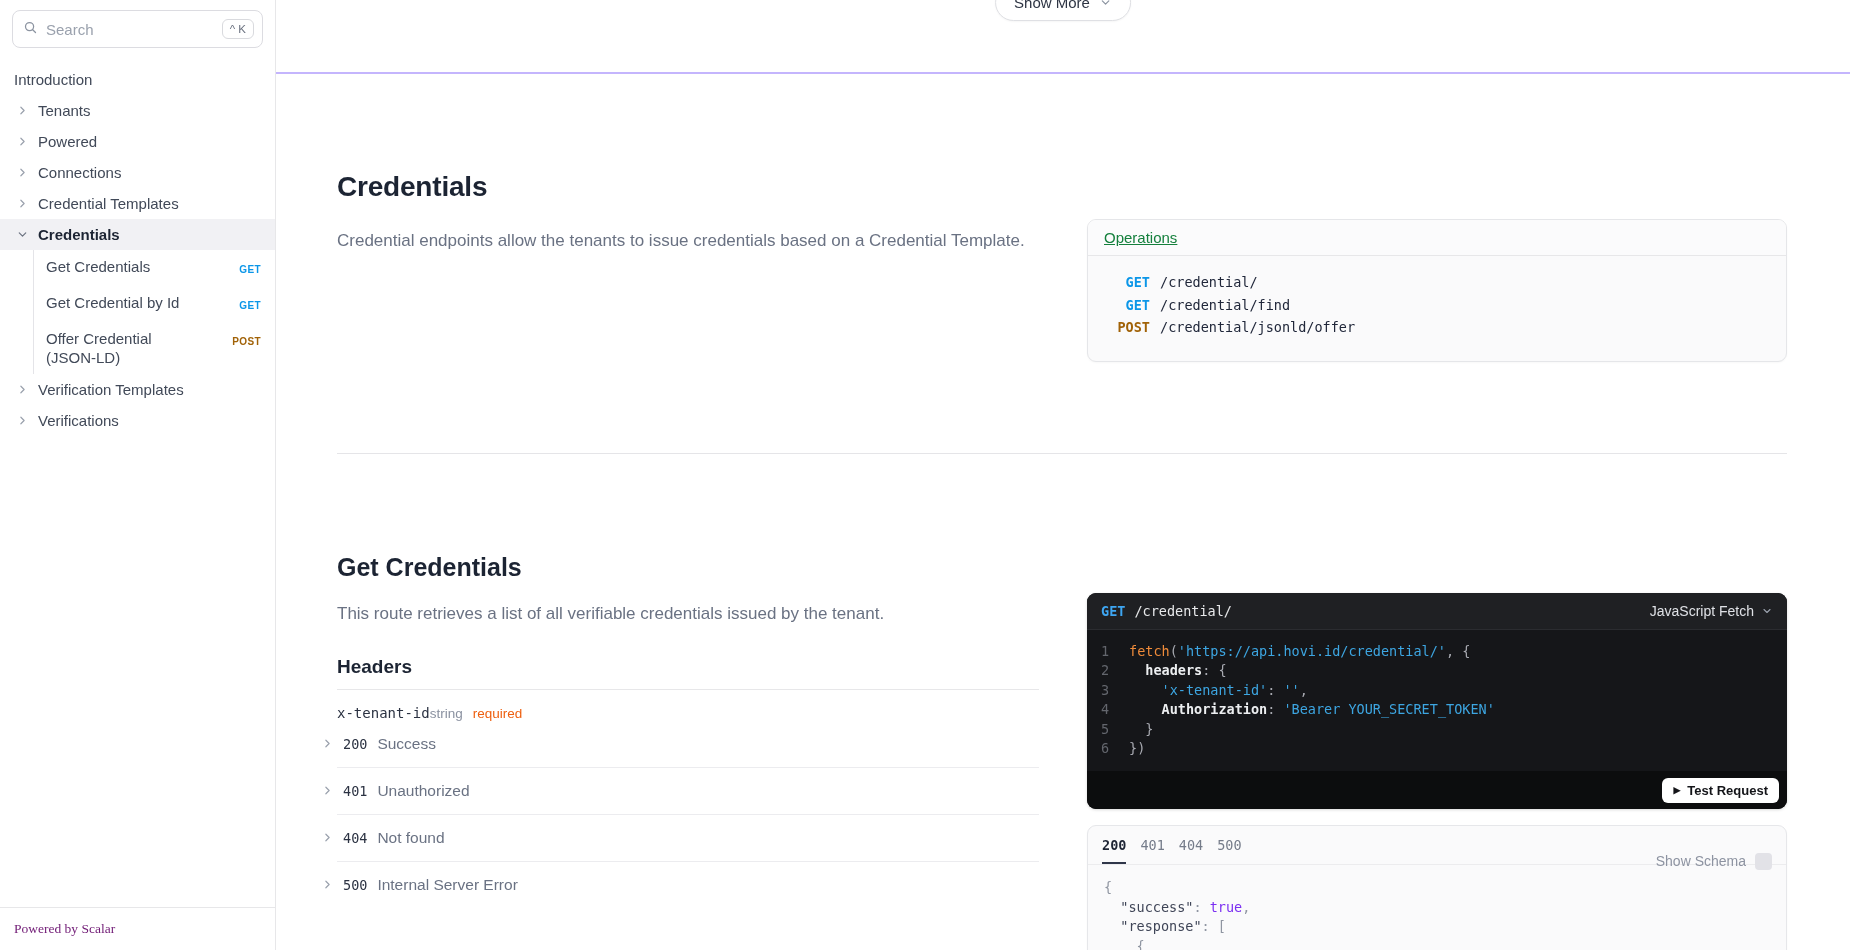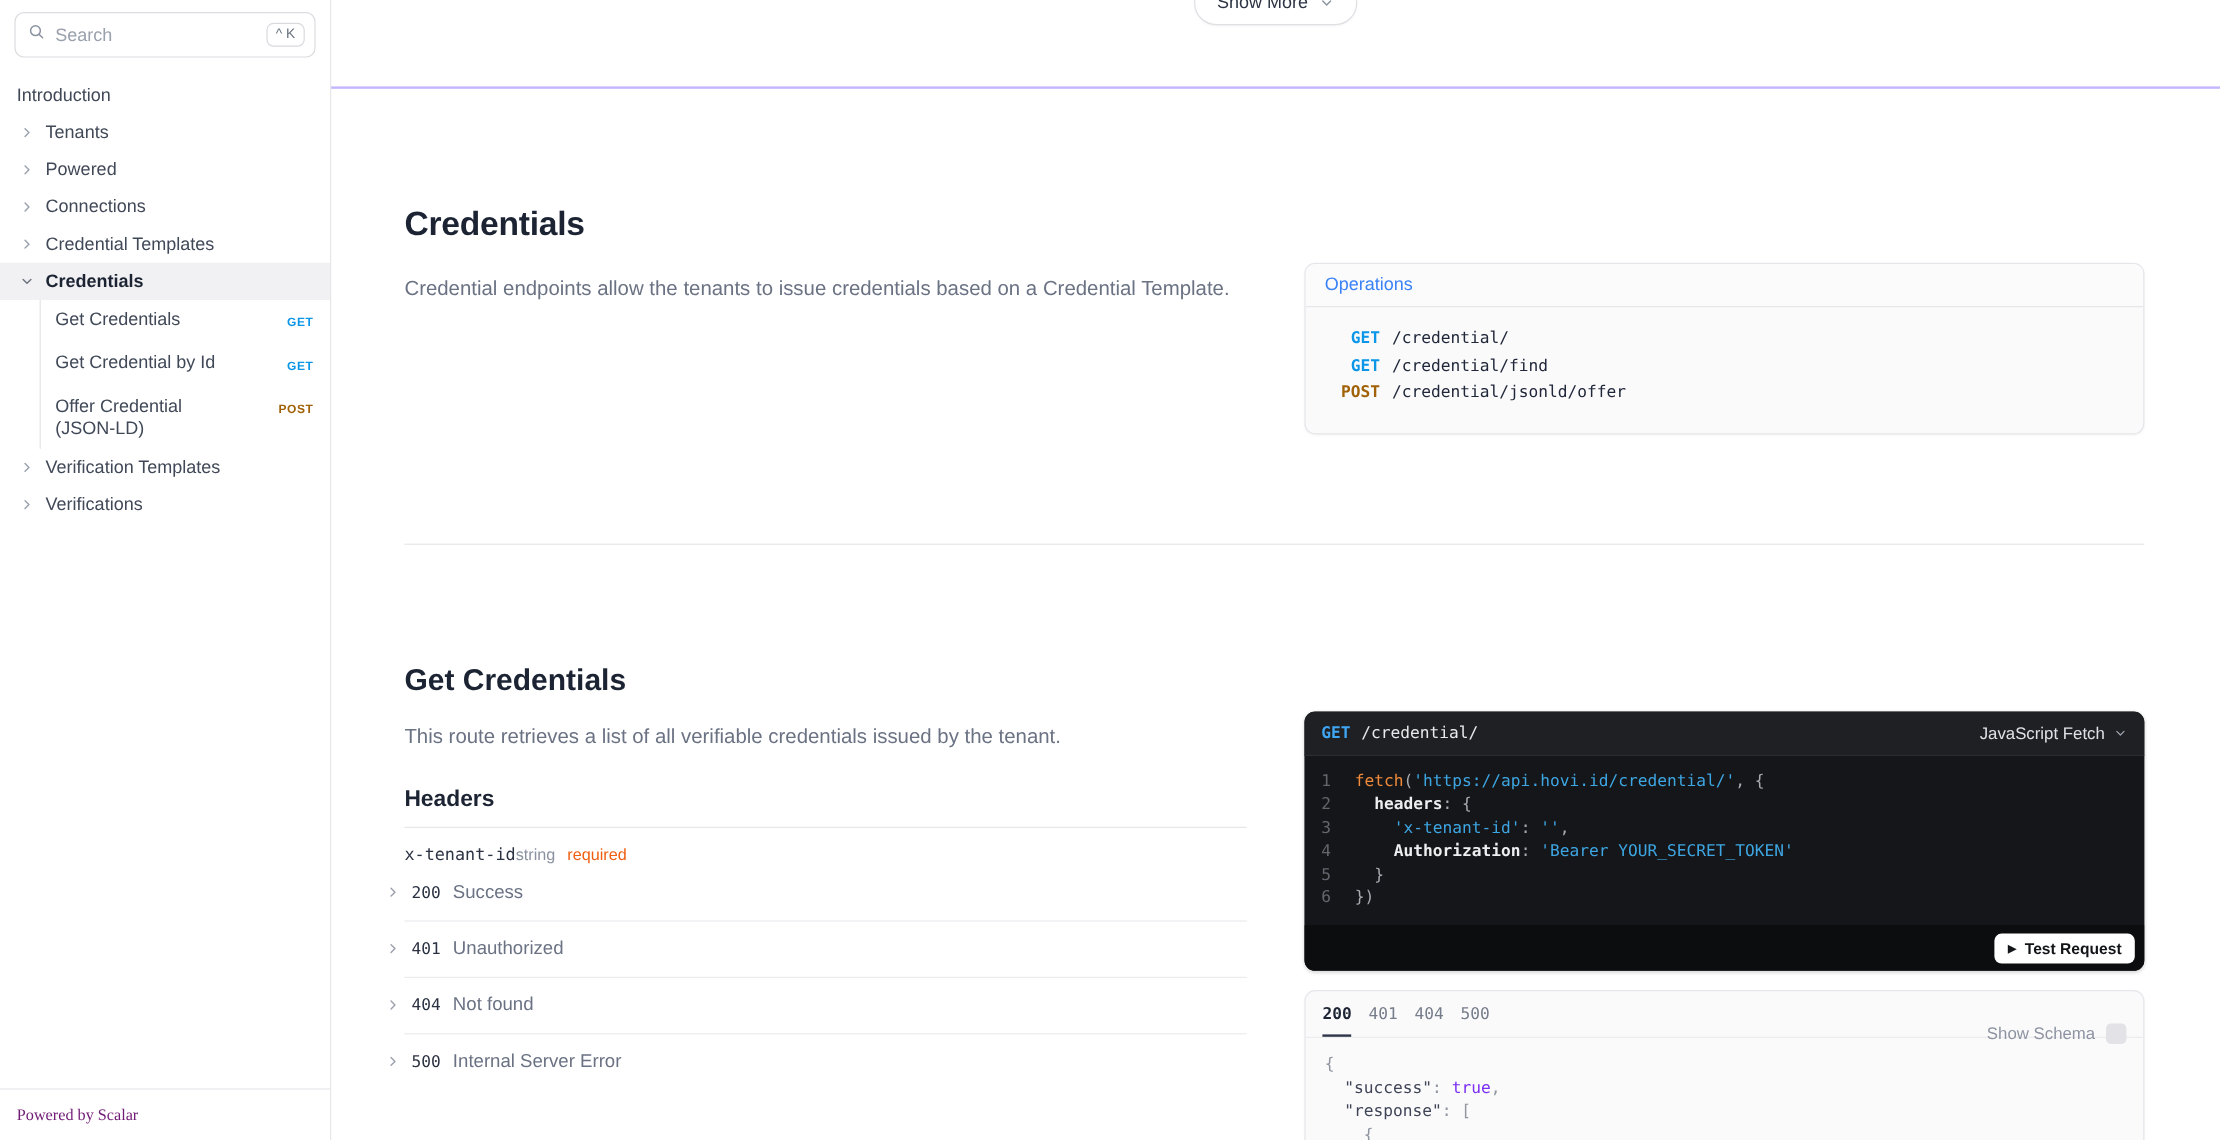--- a/index.html
+++ b/index.html
@@ -44,21 +44,21 @@
   .content { display:grid; grid-template-columns:1fr 700px; column-gap:48px; padding:0 63px 0 61px; }
 
   .sec-title { font-size:28px; font-weight:700; color:#1c2433; letter-spacing:-.2px; }
   .sec-desc { font-size:17px; color:#6a7283; line-height:24px; }
 
   .intro-left { padding-top:97px; }
   .intro-left .sec-desc { margin-top:26px; }
 
   .ops-card { margin-top:145px; border:1px solid #e5e6e9; border-radius:9px; overflow:hidden;
     background:#fafafb; box-shadow:0 1px 2px rgba(0,0,0,.03); }
-  .ops-head { padding:9px 16px; font-size:15px; color:#3b82f6; border-bottom:1px solid #e7e7e9; background:#fbfbfc; }
+  .ops-head { padding:9px 16px; font-size:15px; color:#15803d; border-bottom:1px solid #e7e7e9; background:#fbfbfc;text-decoration:underline; }
   .ops-body { padding:15px 16px 22px 16px; }
   .ops-row { display:flex; line-height:22.5px; font-family:"DejaVu Sans Mono", monospace;
     font-size:13.5px; cursor:pointer; }
   .ops-method { width:46px; text-align:right; font-weight:700; flex:0 0 auto; }
   .ops-path { margin-left:10px; color:#20273a; }
 
   .big-divider { grid-column:1 / -1; border:none; border-top:1px solid #e5e5e8; margin-top:91px; }
 
   .gc-left { padding-top:99px; }
   .gc-left .sec-title2 { font-size:25px; font-weight:700; color:#1c2433; }

